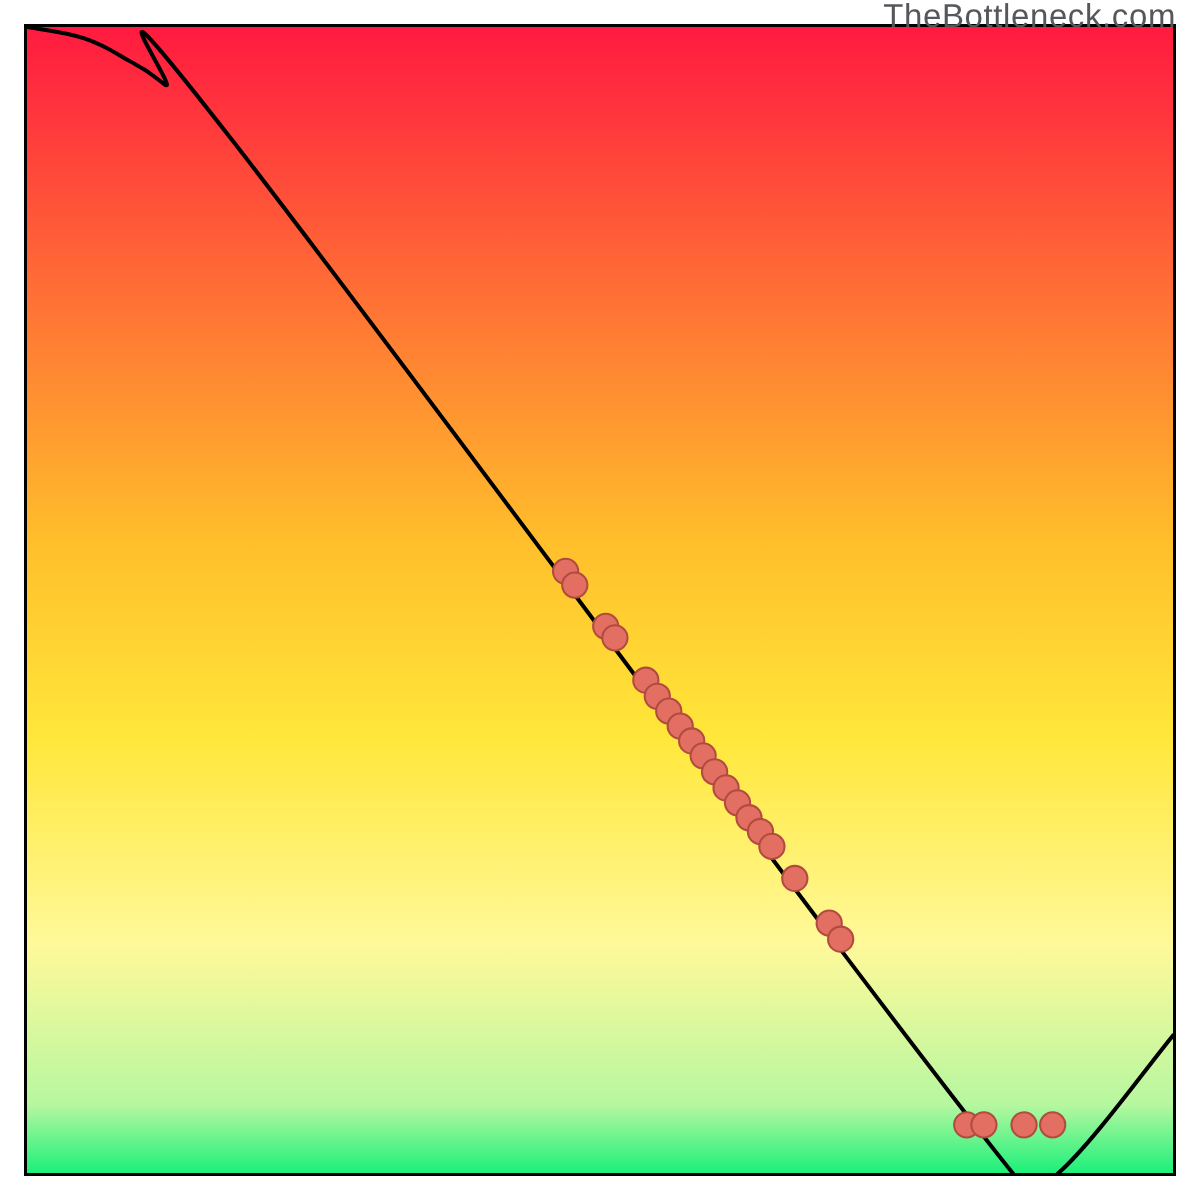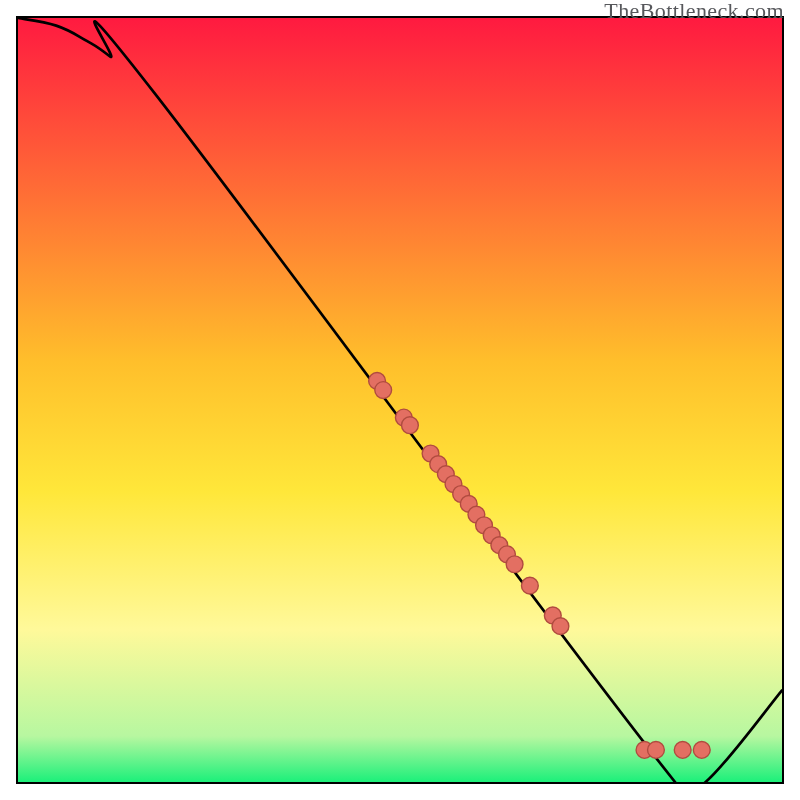--- a/index.html
+++ b/index.html
@@ -8,21 +8,20 @@
     width: 800px;
     height: 800px;
     overflow: hidden;
     background: #ffffff;
     font-family: Arial, Helvetica, sans-serif;
   }
   #container {
     position: relative;
     width: 800px;
     height: 800px;
-    font-family: Liberation Serif, serif;
   }
   #plot-area {
     position: absolute;
     left: 16px;
     top: 16px;
     width: 768px;
     height: 768px;
     box-sizing: border-box;
     border: 2px solid #000;
   }

